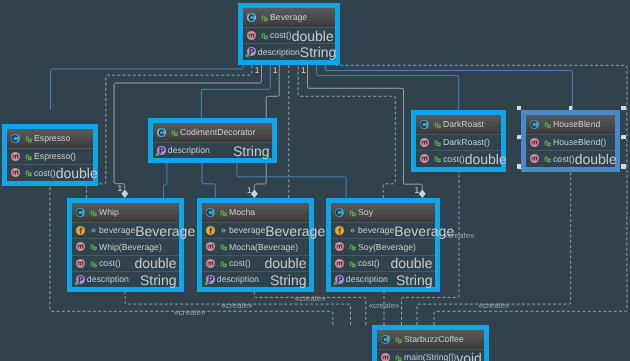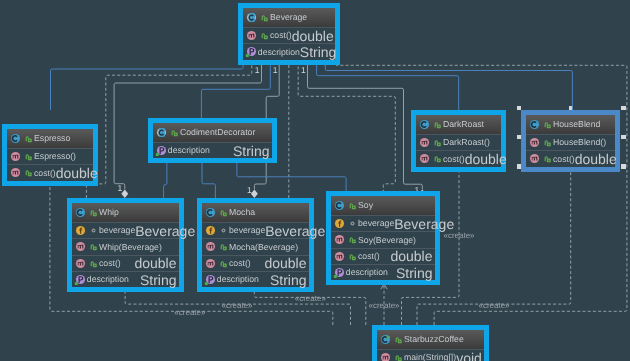--- a/index.html
+++ b/index.html
@@ -414,21 +414,21 @@
         <svg viewBox="0 0 16 16" class="ic">
           <circle cx="8" cy="8" r="5.6" fill="#ab8fd4"></circle>
           <path d="M5.6 12.4V4.0h3.0c1.7 0 2.8 1.0 2.8 2.6s-1.1 2.6-2.8 2.6H7.0v3.2zM7.0 7.9h1.4c0.9 0 1.5-0.5 1.5-1.3S9.3 5.3 8.4 5.3H7.0z" fill="#2d2238"></path>
           <rect x="1" y="11.2" width="3.6" height="3.6" fill="#46b14b"></rect>
         </svg>
         <svg viewBox="0 0 16 16" class="vi nolock"></svg>
         <span class="nm">description</span>
         <span class="ty">String</span>
       </div>
     </div>
-    <div class="node" style="left: 326px; top: 191px; width: 114px;">
+    <div class="node" style="left: 326px; top: 198px; width: 114px;">
       <div class="nhdr">
         <svg viewBox="0 0 16 16" class="ic">
           <circle cx="8" cy="8" r="5.6" fill="#3d9cc8"></circle>
           <path d="M10.6 5.3a4.1 4.1 0 1 0 0 5.4l-1.5-1.2a2.2 2.2 0 1 1 0-3z" fill="#1b3040"></path>
         </svg>
         <svg viewBox="0 0 16 16" class="vi">
           <path d="M3.8 11.9 V7.0 a2.4 2.4 0 0 1 4.8 0 V8.5 h-1.75 V7.0 a0.65 0.65 0 0 0-1.3 0 V11.9 Z" fill="#5fa84e"></path>
           <rect x="7" y="7.9" width="5.7" height="5.7" rx="0.7" fill="#5fa84e"></rect>
           <rect x="9" y="9.9" width="1.8" height="1.8" rx="0.3" fill="#3d5338"></rect>
         </svg>

